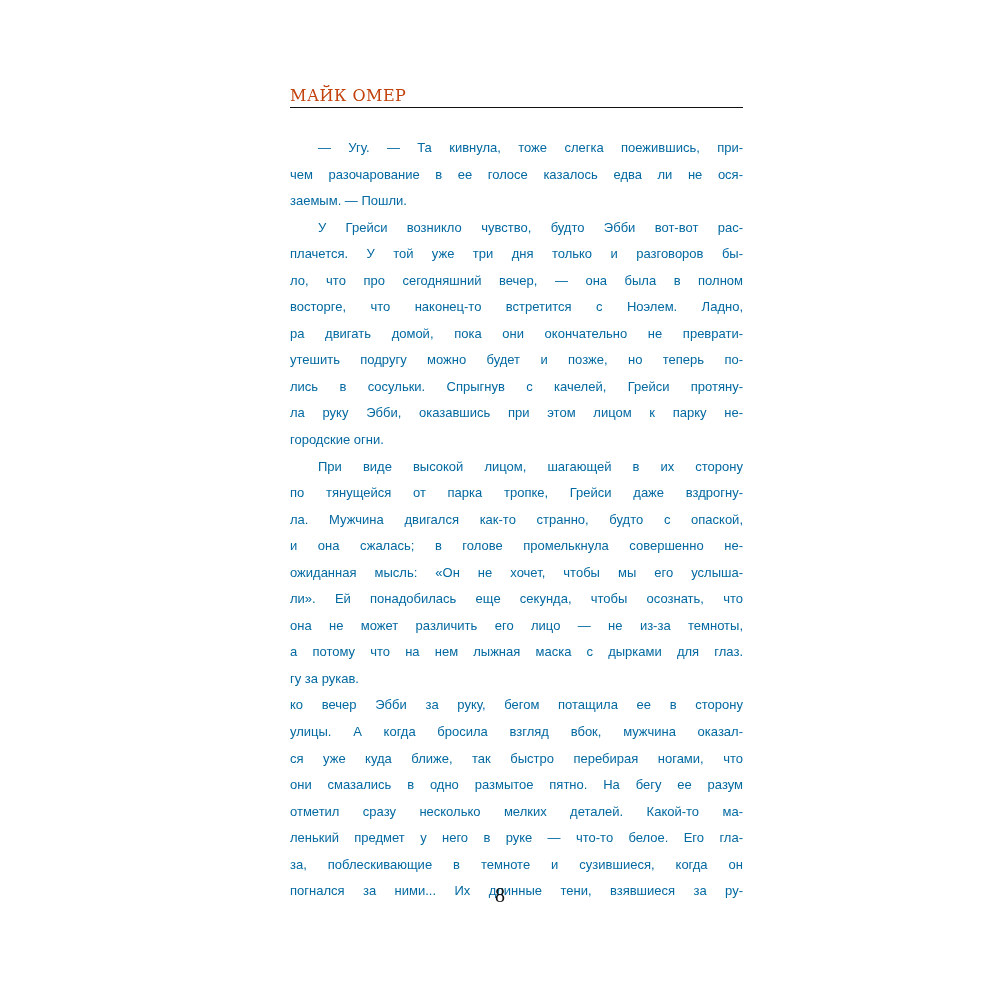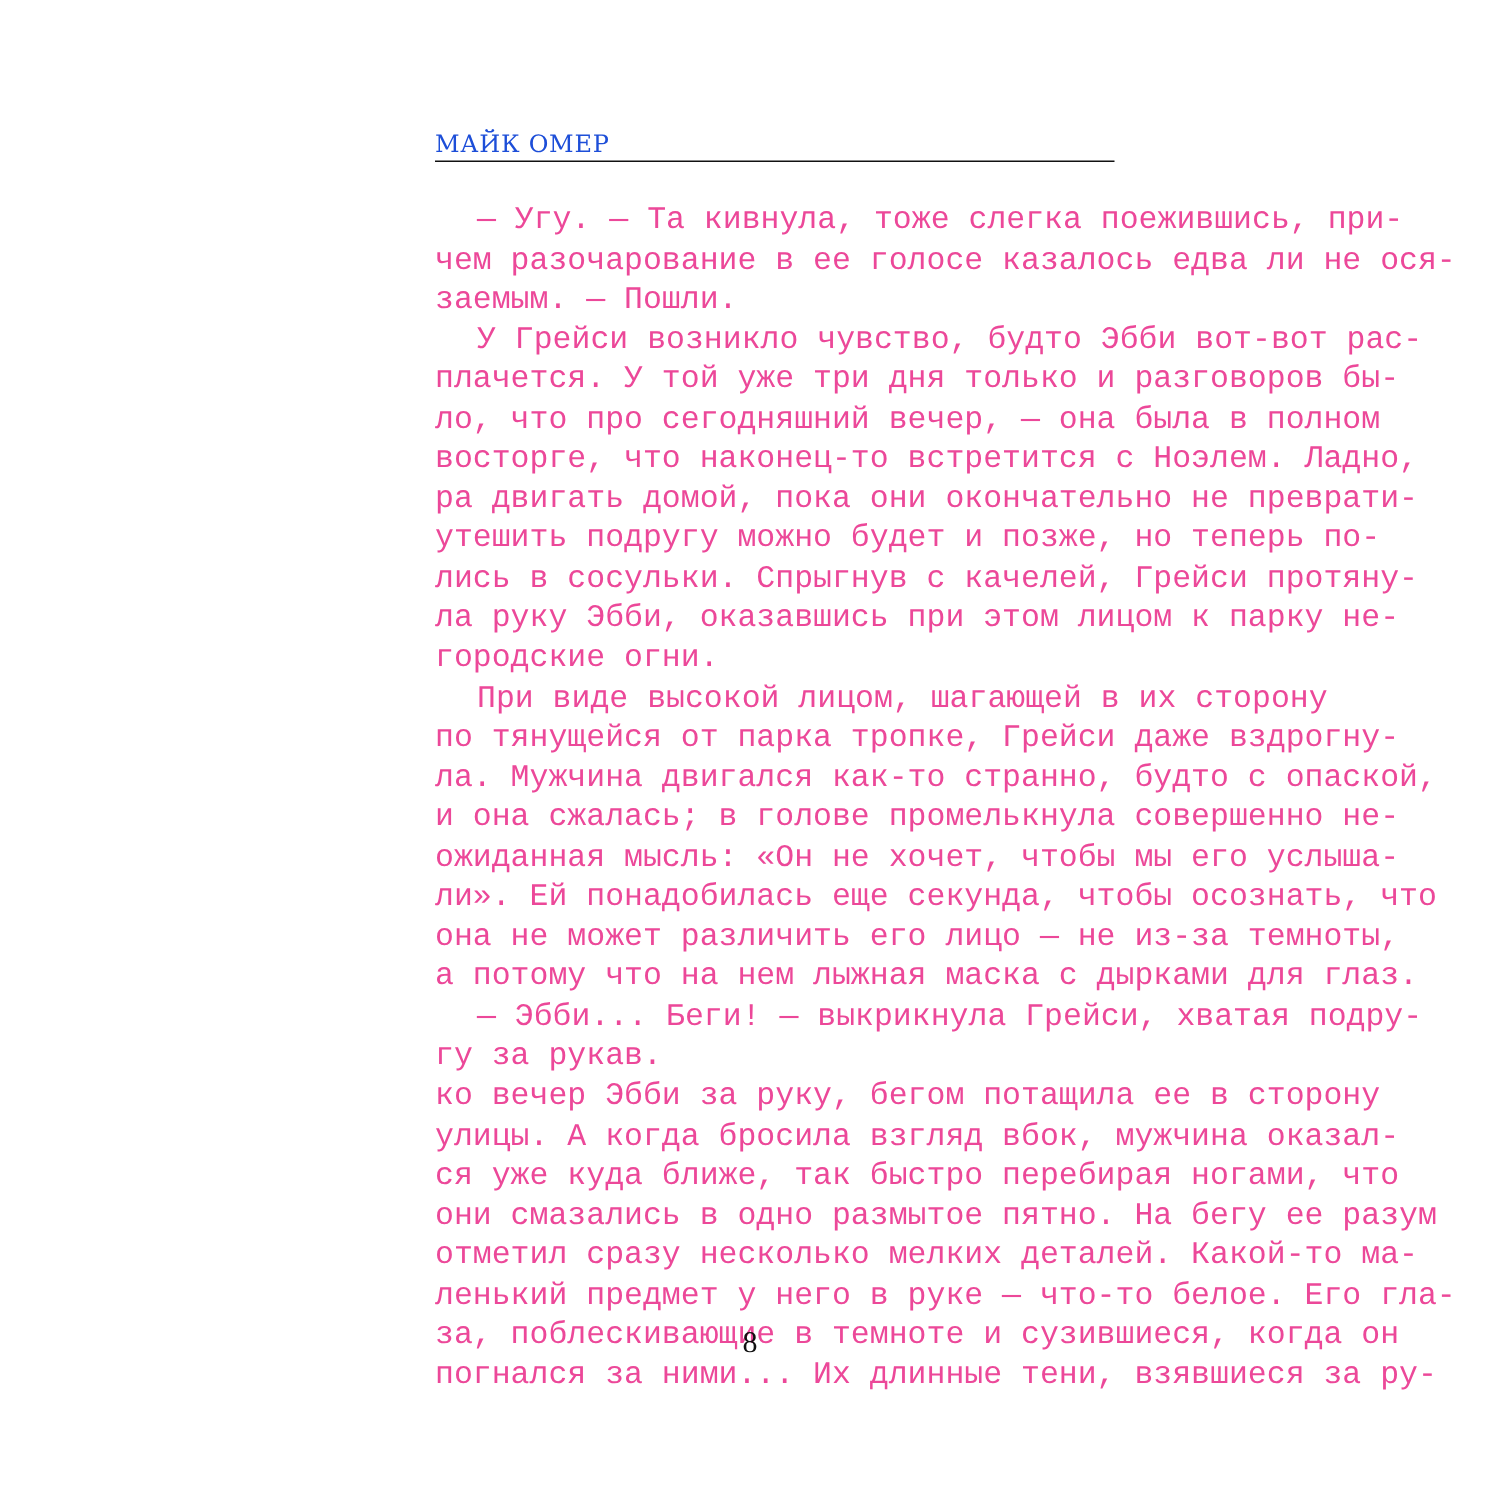--- a/index.html
+++ b/index.html
@@ -2,33 +2,33 @@
 <html><head>
 <meta charset="utf-8">
 <style>
   html, body { margin:0; padding:0; background:#ffffff; }
   body { width:1000px; height:1000px; position:relative; overflow:hidden; }
   .page { position:absolute; left:290px; top:86px; width:453px; }
   .running-head {
     font-family: "DejaVu Serif", serif;
     font-size: 16px;
     letter-spacing: 0.5px;
-    color:#1d4ed8;
+    color:#c2410c;
     height:20px;
     line-height:20px;
     padding-left:0;
   }
   .rule { height:0; border-top:1.6px solid #111; margin-top:1px; }
   .body-text { margin-top:27px; }
   .line {
-    font-family: Liberation Mono, monospace;
-    font-size: 21px;
+    font-family: Liberation Sans, sans-serif;
+    font-size: 13px;
     line-height: 26.55px;
     height: 26.55px;
-    color:#ec4899;
+    color:#0369a1;
     white-space: nowrap;
     text-align: justify;
     text-align-last: justify;
   }
   .line.indent { padding-left: 28px; }
   .line.last { text-align-last: left; }
   .page-number {
     position:absolute; left:0; width:1000px; top:884px;
     text-align:center;
     font-family: "Liberation Serif", serif;
@@ -55,21 +55,20 @@
       <div class="line">ла руку Эбби, оказавшись при этом лицом к парку не-</div>
       <div class="line last">городские огни.</div>
       <div class="line indent">При виде высокой лицом, шагающей в их сторону</div>
       <div class="line">по тянущейся от парка тропке, Грейси даже вздрогну-</div>
       <div class="line">ла. Мужчина двигался как-то странно, будто с опаской,</div>
       <div class="line">и она сжалась; в голове промелькнула совершенно не-</div>
       <div class="line">ожиданная мысль: «Он не хочет, чтобы мы его услыша-</div>
       <div class="line">ли». Ей понадобилась еще секунда, чтобы осознать, что</div>
       <div class="line">она не может различить его лицо — не из-за темноты,</div>
       <div class="line">а потому что на нем лыжная маска с дырками для глаз.</div>
-      <div class="line indent">— Эбби... Беги! — выкрикнула Грейси, хватая подру-</div>
       <div class="line last">гу за рукав.</div>
       <div class="line">ко вечер Эбби за руку, бегом потащила ее в сторону</div>
       <div class="line">улицы. А когда бросила взгляд вбок, мужчина оказал-</div>
       <div class="line">ся уже куда ближе, так быстро перебирая ногами, что</div>
       <div class="line">они смазались в одно размытое пятно. На бегу ее разум</div>
       <div class="line">отметил сразу несколько мелких деталей. Какой-то ма-</div>
       <div class="line">ленький предмет у него в руке — что-то белое. Его гла-</div>
       <div class="line">за, поблескивающие в темноте и сузившиеся, когда он</div>
       <div class="line">погнался за ними... Их длинные тени, взявшиеся за ру-</div>
     </div>

